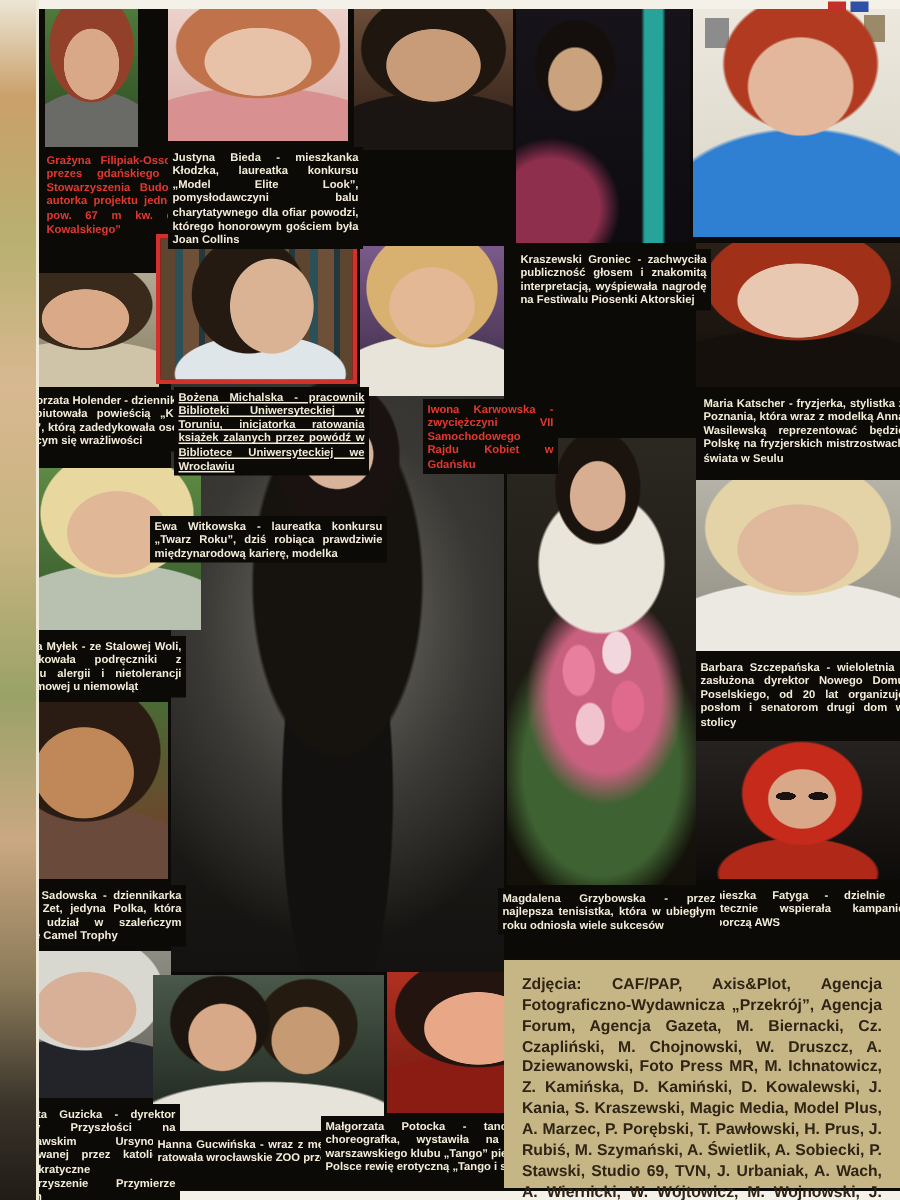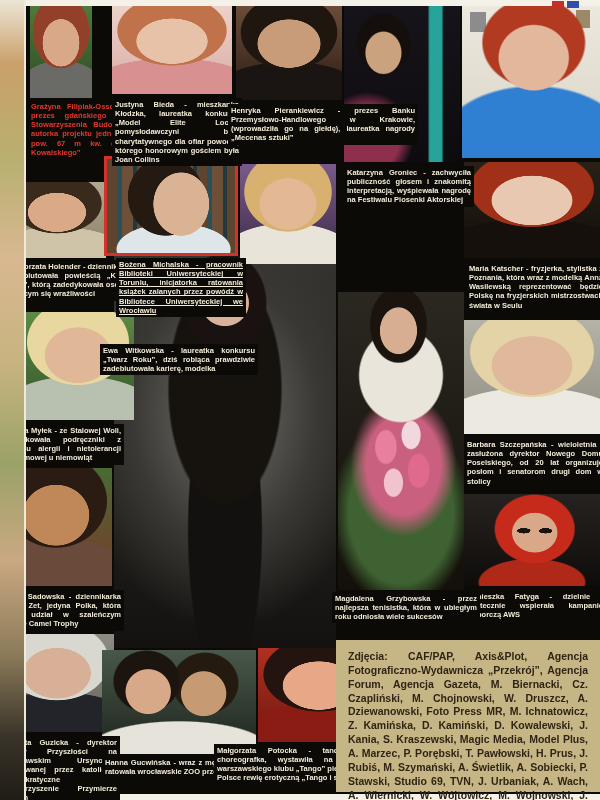--- a/index.html
+++ b/index.html
@@ -111,24 +111,23 @@
     <div class="m m-blue"></div>
   </div>
 
   <div class="ph" style="left:30px;top:6px;width:62px;height:92px;--skin:#d8a888;--hair:#93402a;--dress:#6a6a66;--bg1:#4e7a3a;--bg2:#2c4a22;"></div>
   <div class="cap red bare" style="left:28px;top:100px;width:150px;">Grażyna Filipiak-Ossowska - architekt, prezes gdańskiego oddz. Polskiego Stowarzyszenia Budowniczych Domów, autorka projektu jednorodzinnego domu pow. 67 m kw. dla „przeciętnego Kowalskiego”</div>
 
   <div class="ph" style="left:112px;top:6px;width:120px;height:88px;--skin:#e8c2a8;--hair:#c0724a;--dress:#d89090;--bg1:#ecd2ca;--bg2:#d8aca4;"></div>
   <div class="cap" style="left:112px;top:98px;width:124px;">Justyna Bieda - mieszkanka Kłodzka, laureatka konkursu „Model Elite Look”, pomysłodawczyni balu charytatywnego dla ofiar powodzi, którego honorowym gościem była Joan Collins</div>
 
   <div class="ph" style="left:236px;top:6px;width:106px;height:94px;--skin:#c89c78;--hair:#201610;--dress:#1a1412;--bg1:#6a4c38;--bg2:#2a1c14;"></div>
-  <div class="cap" style="left:228px;top:104px;width:184px;">Henryka Pierankiewicz - prezes Banku Przemysłowo-Handlowego w Krakowie, (wprowadziła go na giełdę), laureatka nagrody „Mecenas sztuki”</div>
 
   <div class="ph ph-groniec" style="left:344px;top:6px;width:116px;height:156px;"></div>
-  <div class="cap" style="left:344px;top:166px;width:124px;">Katarzyna Groniec - zachwyciła publiczność głosem i znakomitą interpretacją, wyśpiewała nagrodę na Festiwalu Piosenki Aktorskiej</div>
+  <div class="cap" style="left:344px;top:166px;width:124px;">Kraszewski Groniec - zachwyciła publiczność głosem i znakomitą interpretacją, wyśpiewała nagrodę na Festiwalu Piosenki Aktorskiej</div>
 
   <div class="ph ph-salon" style="left:462px;top:6px;width:138px;height:152px;"></div>
 
   <div class="ph" style="left:464px;top:162px;width:136px;height:96px;--skin:#e8c8b0;--hair:#a03018;--dress:#15100c;--bg1:#2a2018;--bg2:#120e0a;"></div>
   <div class="cap" style="left:466px;top:262px;width:134px;">Maria Katscher - fryzjerka, stylistka z Poznania, która wraz z modelką Anną Wasilewską reprezentować będzie Polskę na fryzjerskich mistrzostwach świata w Seulu</div>
 
   <div class="ph" style="left:464px;top:320px;width:136px;height:114px;--skin:#e0b89c;--hair:#e5d3a8;--dress:#ece9e2;--bg1:#b5b3a8;--bg2:#8f8d82;"></div>
   <div class="cap" style="left:464px;top:438px;width:136px;">Barbara Szczepańska - wieloletnia i zasłużona dyrektor Nowego Domu Poselskiego, od 20 lat organizuje posłom i senatorom drugi dom w stolicy</div>
 
   <div class="ph ph-fatyga" style="left:464px;top:494px;width:136px;height:92px;"></div>
@@ -144,23 +143,24 @@
   <div class="cap" style="left:0px;top:590px;width:118px;">Beata Sadowska - dziennikarka Radia Zet, jedyna Polka, która brała udział w szaleńczym rajdzie Camel Trophy</div>
 
   <div class="ph" style="left:0px;top:634px;width:114px;height:98px;--skin:#d8b098;--hair:#d8d8d0;--dress:#23242a;--bg1:#8d8d84;--bg2:#63635a;"></div>
   <div class="cap" style="left:0px;top:736px;width:114px;">Elżbieta Guzicka - dyrektor Szkoły Przyszłości na warszawskim Ursynowie, zbudowanej przez katolicko-arystokratyczne Stowarzyszenie Przymierze Rodzin</div>
 
   <div class="ph ph-model" style="left:114px;top:256px;width:222px;height:392px;z-index:1;"></div>
 
   <div class="ph ph-michalska" style="left:104px;top:156px;width:128px;height:94px;"></div>
   <div class="cap" style="left:116px;top:258px;width:124px;text-decoration:underline;">Bożena Michalska - pracownik Biblioteki Uniwersyteckiej w Toruniu, inicjatorka ratowania książek zalanych przez powódź w Bibliotece Uniwersyteckiej we Wrocławiu</div>
 
-  <div class="cap" style="left:100px;top:344px;width:152px;">Ewa Witkowska - laureatka konkursu „Twarz Roku”, dziś robiąca prawdziwie zadebiutowała karierę, modelka</div>
+  <div class="cap" style="left:100px;top:344px;width:152px;">Ewa Witkowska - laureatka konkursu „Twarz Roku”, dziś robiąca prawdziwie międzynarodową karierę, modelka</div>
 
   <div class="ph" style="left:240px;top:164px;width:96px;height:100px;--skin:#e3b894;--hair:#d8b070;--dress:#e8e4da;--bg1:#7a5a8a;--bg2:#3a2a44;"></div>
+  <div class="cap red" style="left:282px;top:266px;width:84px;">Iwona Karwowska - zwyciężczyni VII Samochodowego Rajdu Kobiet w Gdańsku</div>
 
   <div class="ph ph-bouquet" style="left:338px;top:292px;width:126px;height:298px;"></div>
   <div class="cap" style="left:332px;top:592px;width:142px;">Magdalena Grzybowska - przez najlepsza tenisistka, która w ubiegłym roku odniosła wiele sukcesów</div>
 
   <div class="ph ph-duo" style="left:102px;top:650px;width:154px;height:104px;"></div>
   <div class="cap" style="left:102px;top:756px;width:156px;">Hanna Gucwińska - wraz z mężem dzielnie ratowała wrocławskie ZOO przed powodzią</div>
 
   <div class="ph" style="left:258px;top:648px;width:122px;height:94px;--skin:#e8a888;--hair:#241410;--dress:#8a1c14;--bg1:#b03020;--bg2:#701810;"></div>
   <div class="cap" style="left:214px;top:744px;width:150px;">Małgorzata Potocka - tancerka i choreografka, wystawiła na scenie warszawskiego klubu „Tango” pierwszą w Polsce rewię erotyczną „Tango i sex”</div>
 

